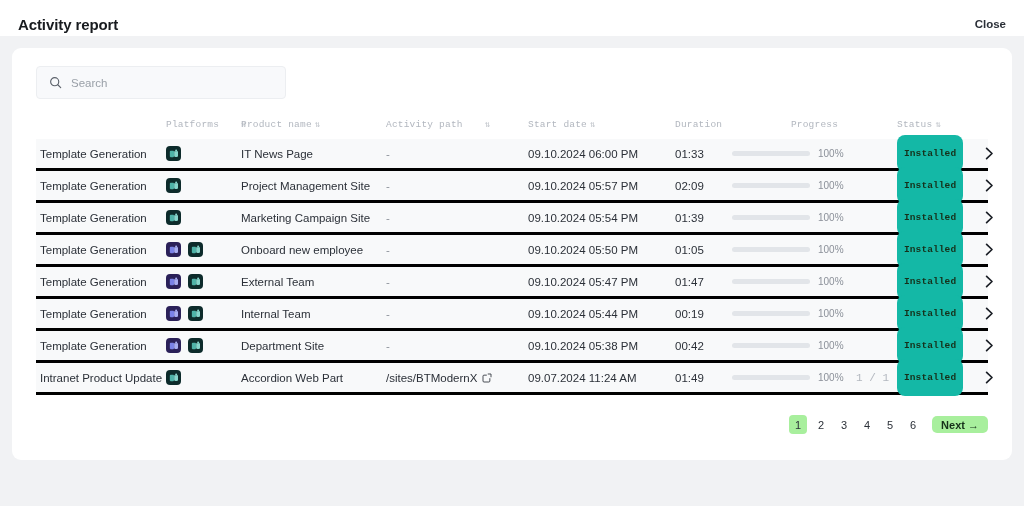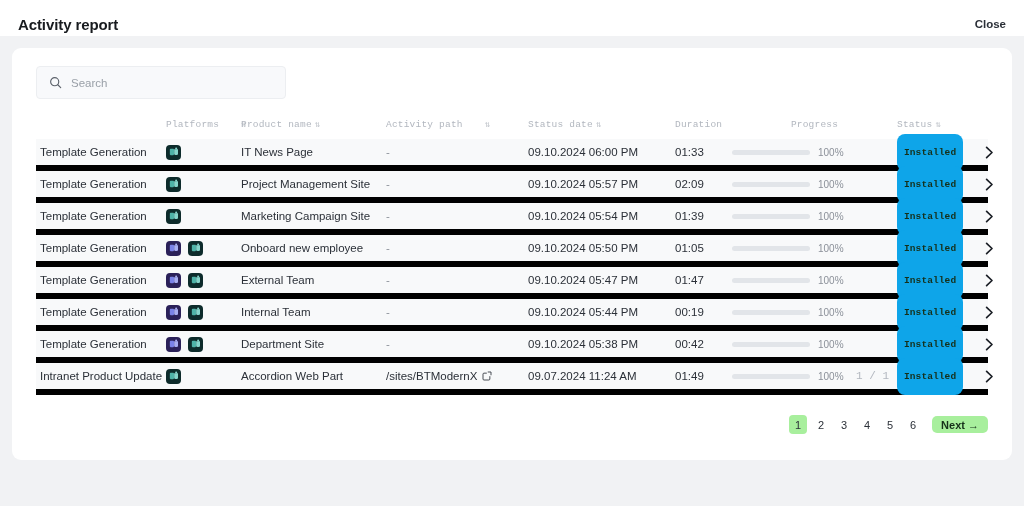--- a/index.html
+++ b/index.html
@@ -108,21 +108,21 @@
   .header-row .cell { white-space: nowrap; gap: 19px; }
 
   .sort-glyph {
     font-size: 9px;
     margin-left: 3px;
     color: #c3c7cd;
   }
 
   .data-row {
     background: #f8f9fa;
-    border-bottom: 6px solid #000000;
+    border-bottom: 3px solid #000000;
     height: 32px;
   }
 
   
   .c-activity  { width: 130px; flex: 0 0 130px; padding-left: 4px; }
   .c-platforms { width: 75px;  flex: 0 0 75px; display: flex; align-items: center; gap: 7px; }
   .c-product   { width: 145px; flex: 0 0 145px; }
   .c-path      { width: 142px; flex: 0 0 142px; display: flex; align-items: center; gap: 5px; text-align: right; }
   .c-start     { width: 147px; flex: 0 0 147px; }
   .c-duration  { width: 57px;  flex: 0 0 57px; }
@@ -172,21 +172,21 @@
   .pcount {
     font-family: "Liberation Mono", monospace;
     font-size: 11px;
     color: #b2b7bf;
     flex: 0 0 auto;
   }
 
   
   .badge {
     display: inline-block;
-    background: #0ea5e9;
+    background: #14b8a6;
     color: #16301a;
     font-family: "Liberation Mono", monospace;
     font-size: 9.5px;
     font-weight: bold;
     border-radius: 8px;
     padding: 13px 7px;
     letter-spacing: 0.1px;
   }
 
   .chevron { line-height: 0; display: block; cursor: pointer; }
@@ -264,21 +264,21 @@
             <span class="sort-glyph">⇅</span>
         </div>
         <div class="cell c-product">
           <span>Product name</span><span class="sort-glyph">⇅</span>
         </div>
         <div class="cell c-path">
           <span>Activity path</span>
             <span class="sort-glyph">⇅</span>
         </div>
         <div class="cell c-start">
-          <span>Status date</span><span class="sort-glyph">⇅</span>
+          <span>Start date</span><span class="sort-glyph">⇅</span>
         </div>
         <div class="cell c-duration">Duration</div>
         <div class="cell c-progress">Progress</div>
         <div class="cell c-status">
           <span>Status</span><span class="sort-glyph">⇅</span>
         </div>
         <div class="cell c-chevron"></div>
       </div>
 
       <div id="rows-container">

